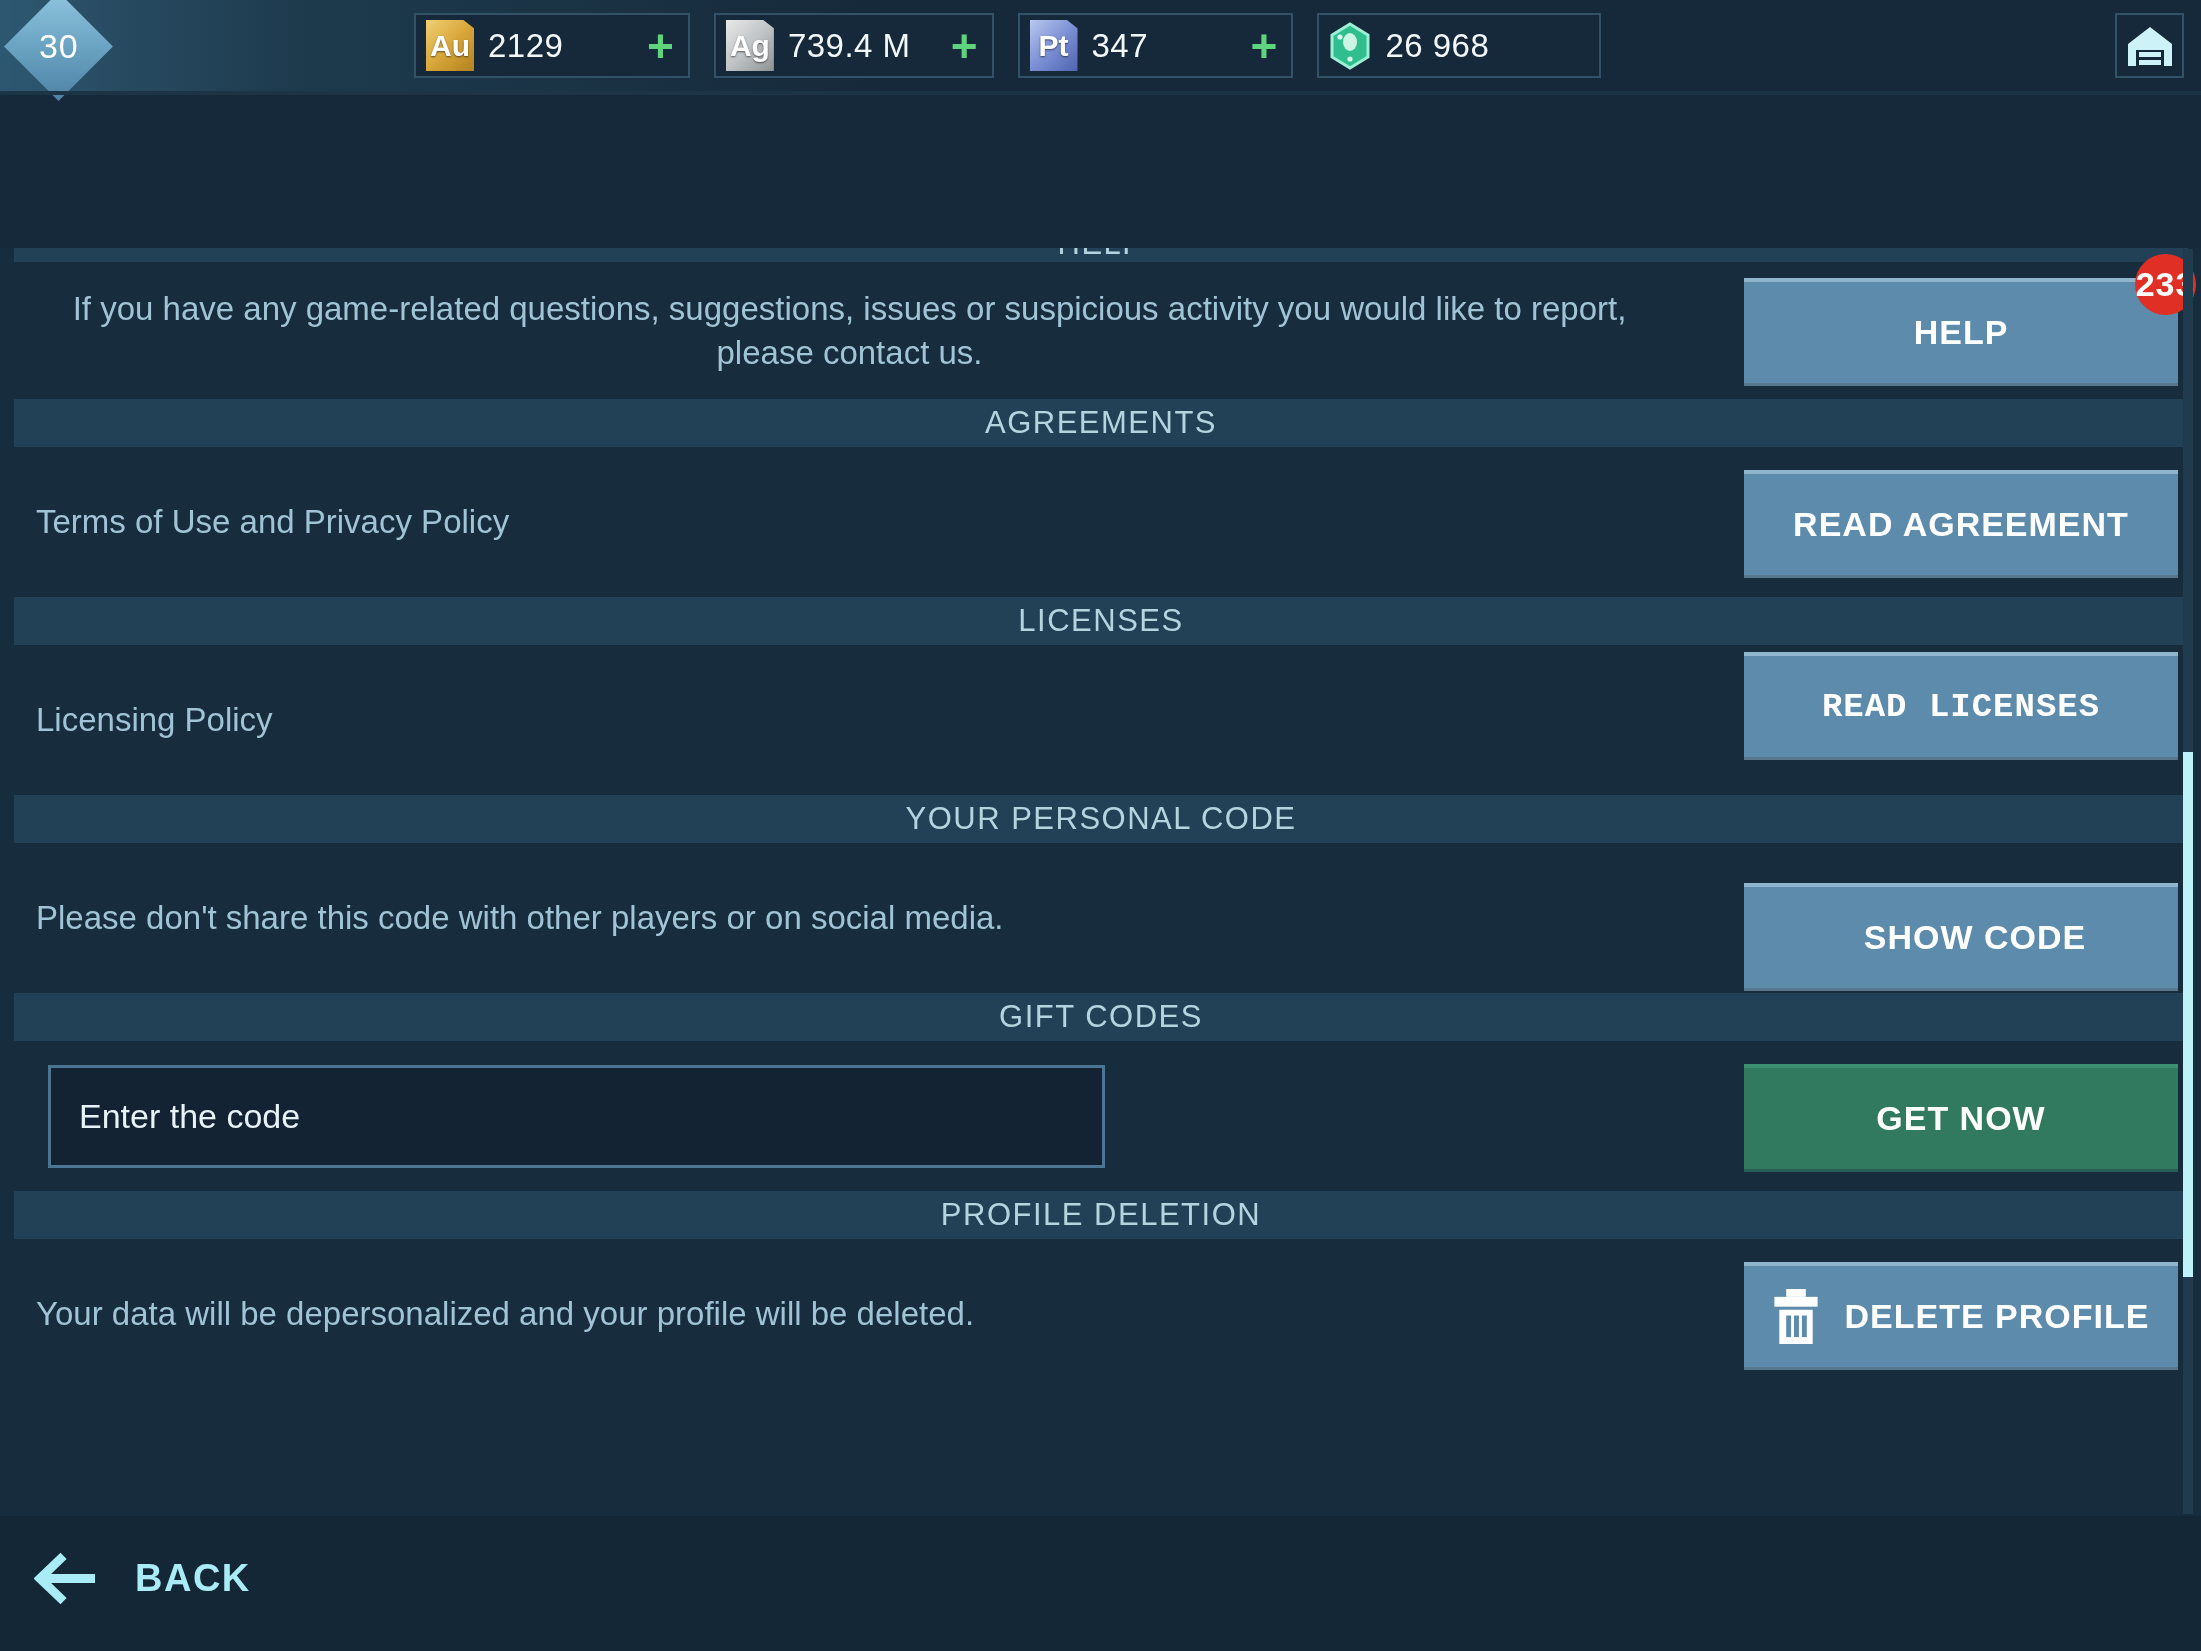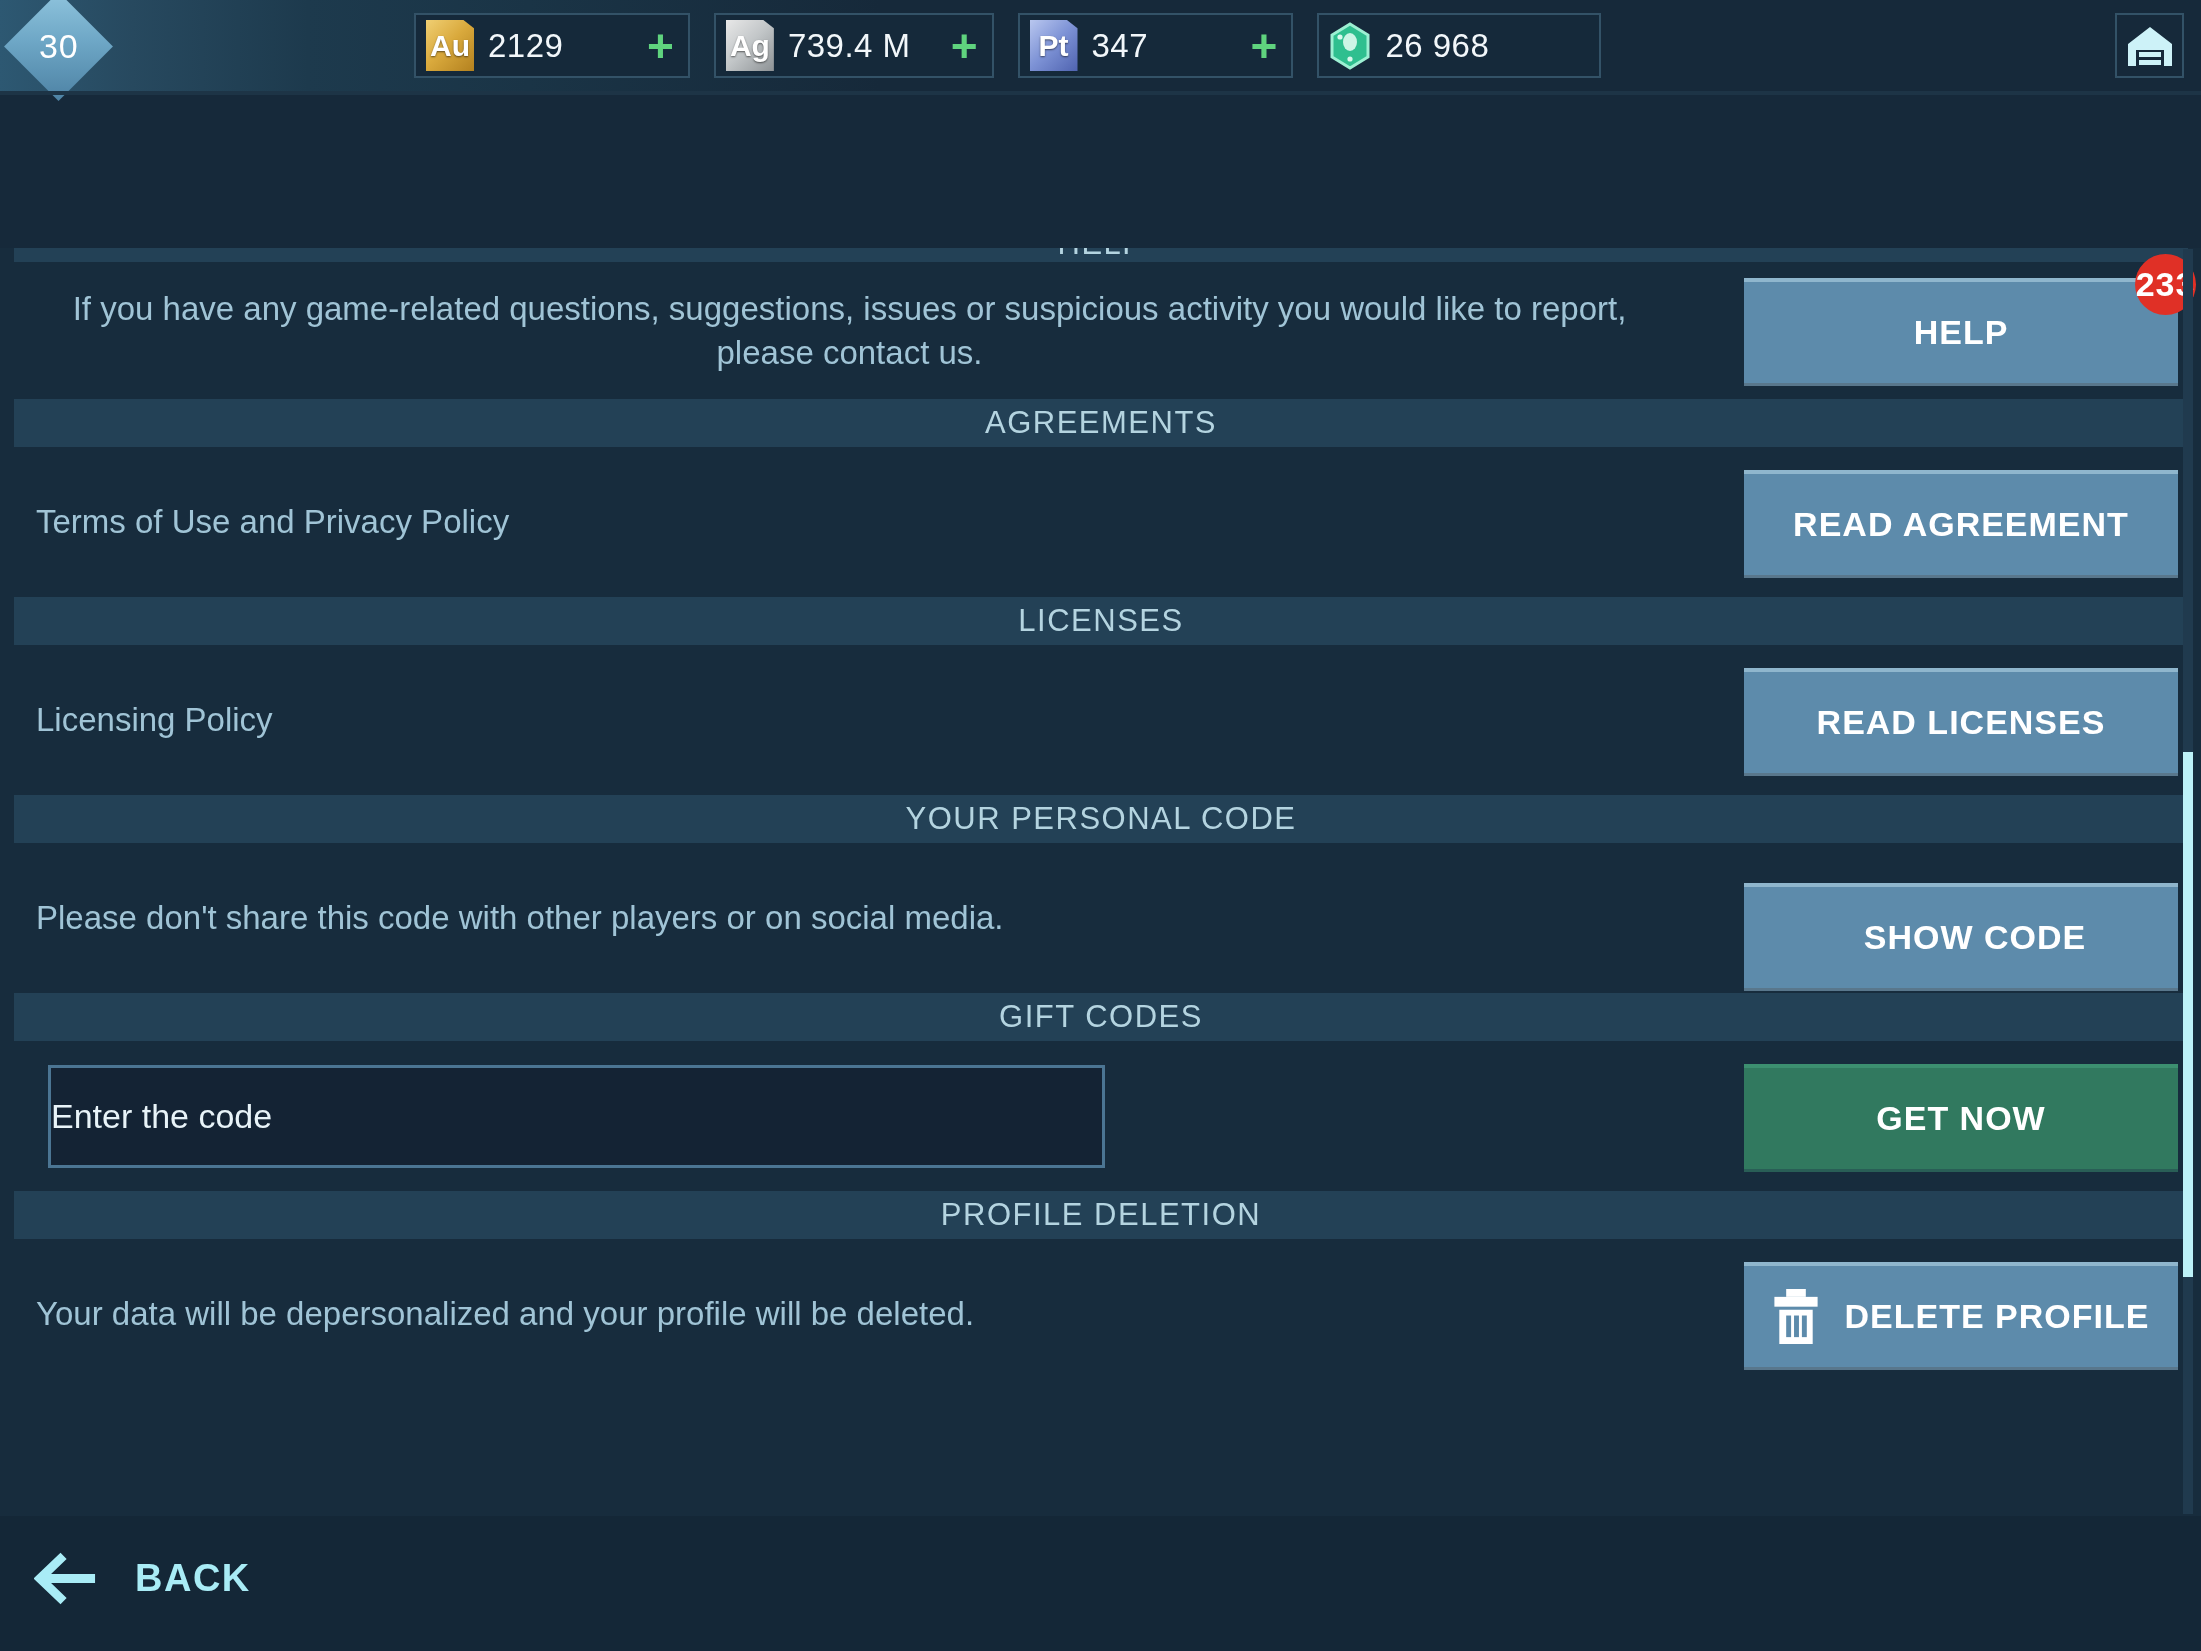--- a/index.html
+++ b/index.html
@@ -113,21 +113,21 @@
   .badge {
     position: absolute; right: -18px; top: -28px; width: 61px; height: 61px; border-radius: 50%;
     background: #e03026; color: #fff; font-size: 34px; font-weight: 700;
     display: flex; align-items: center; justify-content: center;
   }
   .trash { width: 46px; height: 55px; flex: none; }
 
   .code-input {
     position: absolute; left: 48px; width: 1057px; height: 103px;
     background: #142334; border: 3px solid #4b7593;
-    display: flex; align-items: center; 
+    display: flex; align-items: center; padding-left: 28px;
     color: #e8f3f8; font-size: 34px;
     font-family: "Liberation Sans Narrow", "Liberation Sans", sans-serif;
   }
 
   .scrollbar-track { position: absolute; right: 9px; top: 249px; width: 10px; height: 1265px; background: #203a4e; }
   .scrollbar-thumb { position: absolute; right: 9px; top: 752px; width: 10px; height: 525px; background: #bdf2f8; }
 
   
   .footer { position: absolute; left: 0; bottom: 0; width: 2202px; height: 135px; background: #142737; }
   .back-btn {
@@ -210,21 +210,21 @@
     <div class="row" style="height:150px;">
       <div class="row-text">Terms of Use and Privacy Policy</div>
       <div class="btn" style="top:23px;">
         <span>READ AGREEMENT</span>
       </div>
     </div>
 
     <div class="section-header">LICENSES</div>
     <div class="row" style="height:150px;">
       <div class="row-text">Licensing Policy</div>
-      <div class="btn" style="top:23px;">
+      <div class="btn" style="top:7px;font-family:Liberation Mono, monospace;">
         <span>READ LICENSES</span>
       </div>
     </div>
 
     <div class="section-header">YOUR PERSONAL CODE</div>
     <div class="row" style="height:150px;">
       <div class="row-text">Please don't share this code with other players or on social media.</div>
       <div class="btn" style="top:40px;padding-left:28px;">
         <span>SHOW CODE</span>
       </div>

